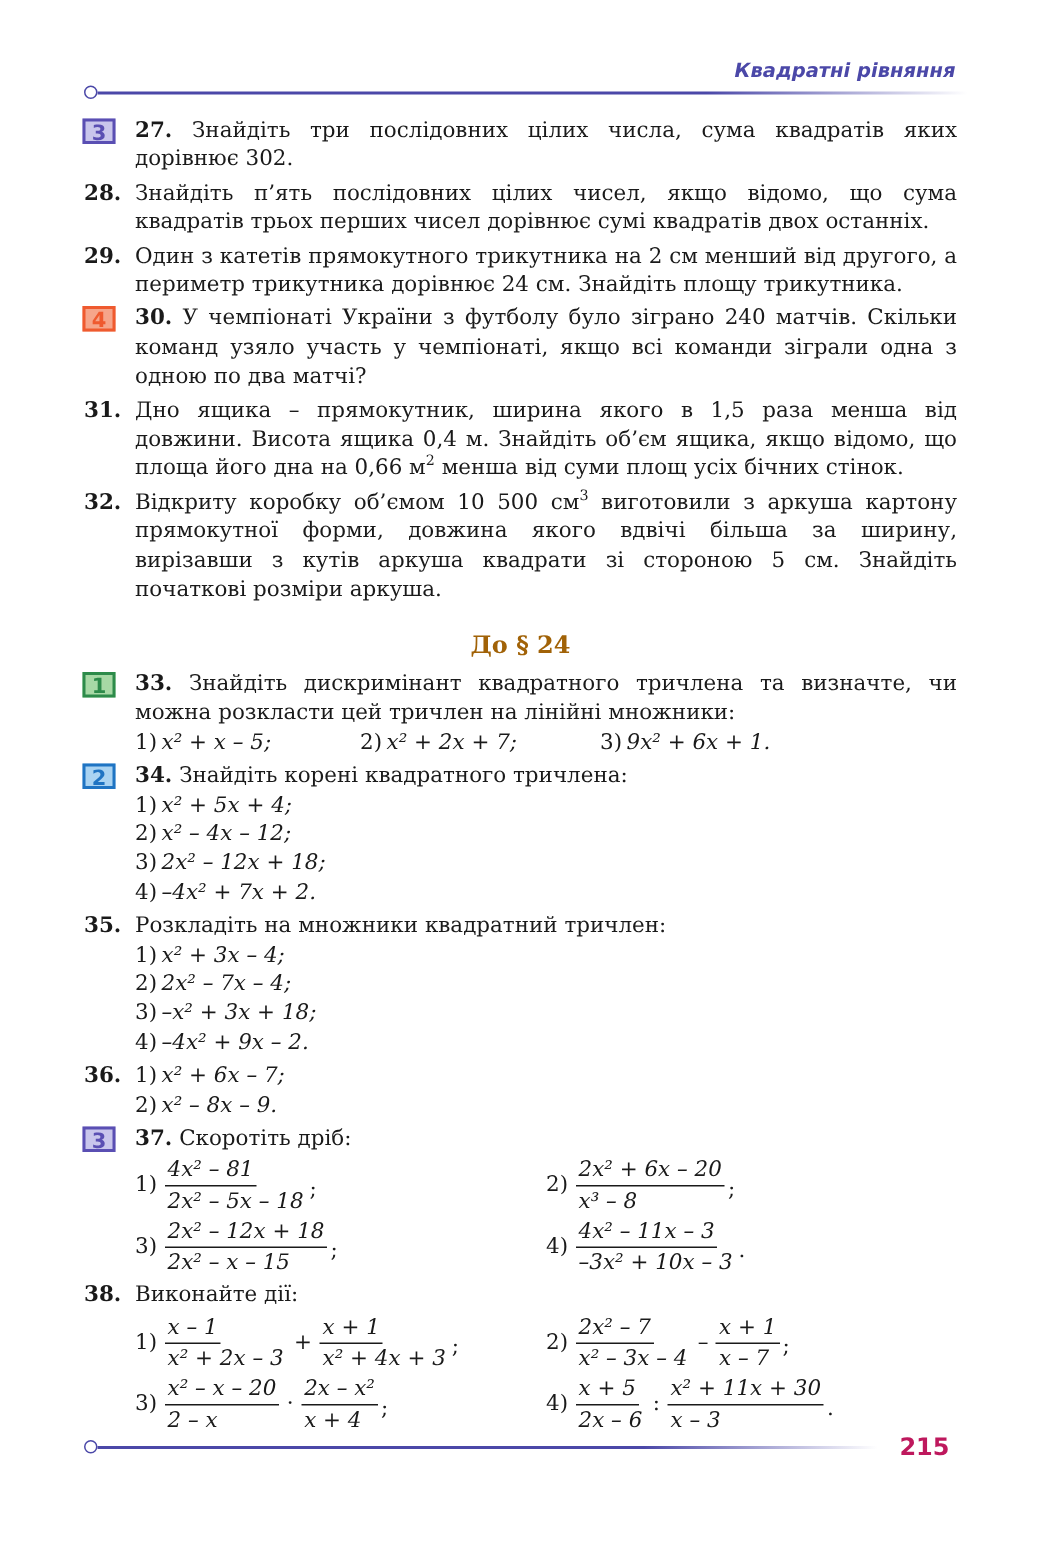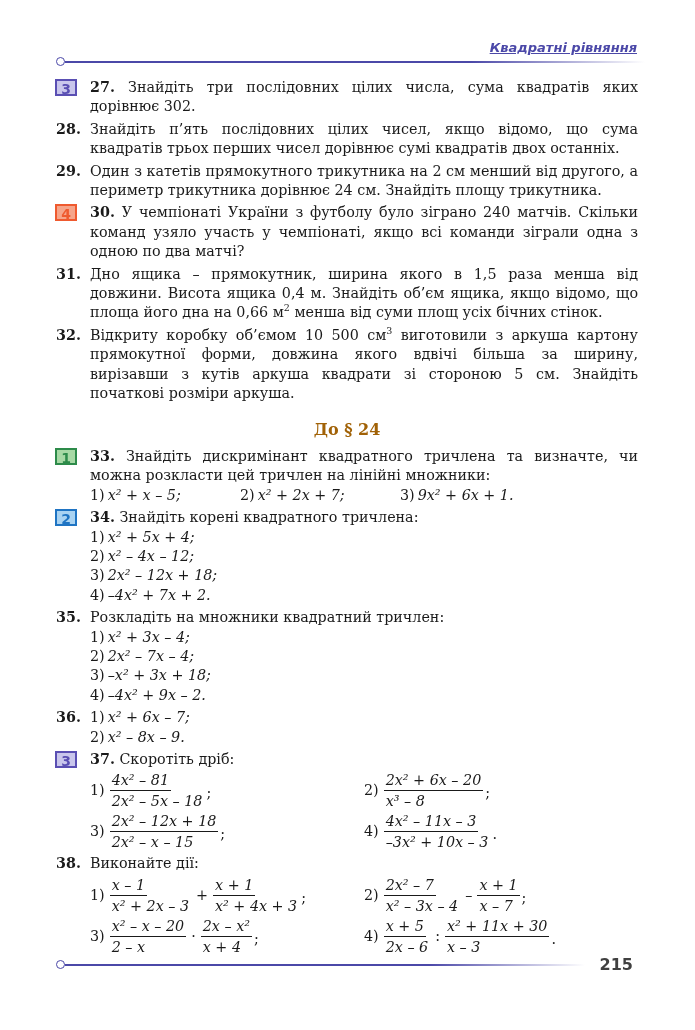--- a/index.html
+++ b/index.html
@@ -1,26 +1,26 @@
 <!DOCTYPE html>
 <html><head>
 <meta charset="utf-8">
 <style>
   html, body { margin: 0; padding: 0; background: #ffffff; }
   body { width: 695px; height: 1030px; position: relative; overflow: hidden;
          font-family: "DejaVu Serif", "Liberation Serif", serif; color: #1a1a1a; }
   .header-title { position: absolute; right: 58px; top: 40px;
     font-family: "DejaVu Sans", "Liberation Sans", sans-serif; font-style: italic; font-weight: bold;
-    font-size: 13px; color: #4b48a8; text-decoration: underline; }
+    font-size: 13px; color: #4b48a8; }
   .rule { position: absolute; height: 2px;
     background: linear-gradient(to right, #4b48a8 0%, #4b48a8 70%, rgba(75,72,168,0) 100%); }
   .rule-circle { position: absolute; width: 7px; height: 7px; border: 1.6px solid #4b48a8;
     border-radius: 50%; background: #fff; }
   .page-number { position: absolute; right: 62px; top: 955px;
-    font-family: "DejaVu Sans", "Liberation Sans", sans-serif; font-weight: bold; font-size: 16px; color: #404040; }
+    font-family: "DejaVu Sans", "Liberation Sans", sans-serif; font-weight: bold; font-size: 16px; color: #be185d; }
 
   .content { position: absolute; left: 56px; top: 78px; width: 582px;
     font-size: 14.3px; line-height: 19.4px; }
   .problem { position: relative; padding-left: 34px; margin-bottom: 3px; text-align: justify; }
   .pnum { position: absolute; left: 0; top: 0; font-weight: bold; }
   .pnum.inline { position: static; margin-top: 12px; }
   .badge { position: absolute; left: -1px; top: 1px; width: 22px; height: 17px;
     font-family: "DejaVu Sans", "Liberation Sans", sans-serif; font-weight: bold; font-size: 14px;
     line-height: 17px; text-align: center; border: 2px solid; box-sizing: border-box; }
   .badge.b3 { background: #c9c6ec; border-color: #5a4fb3; color: #5a4fb3; }

